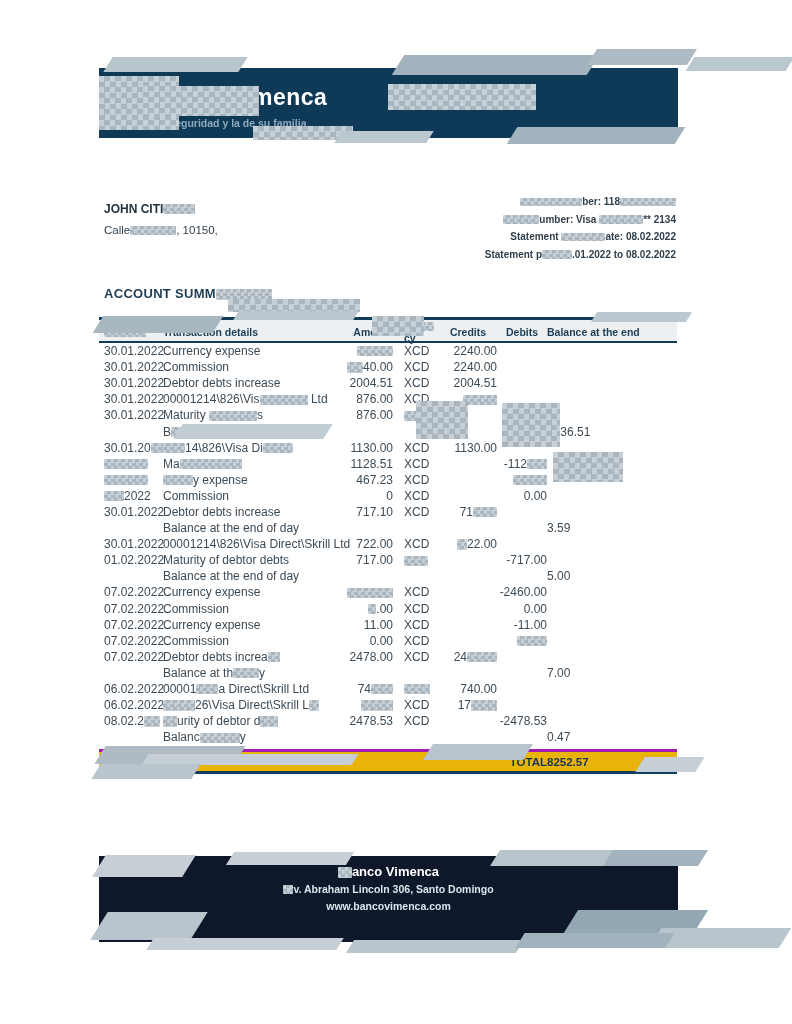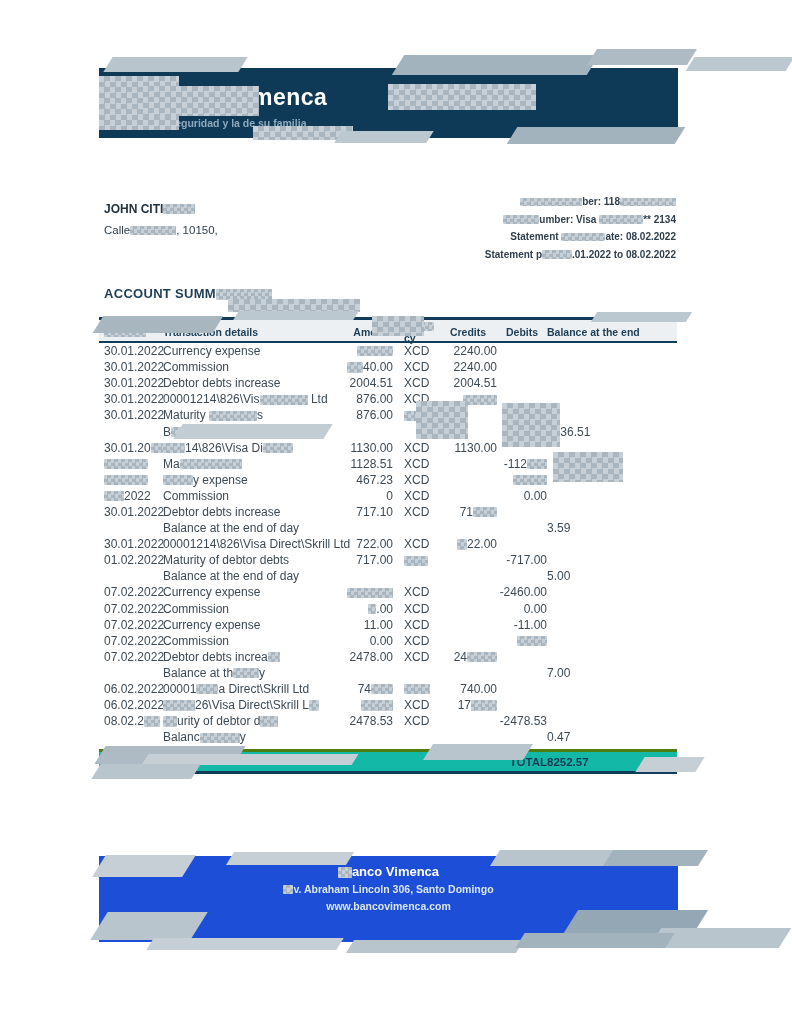--- a/index.html
+++ b/index.html
@@ -26,24 +26,24 @@
         height:16.1px;align-items:center;font-size:12px;white-space:nowrap;}
   .c-d{padding-left:5px;text-align:left;}
   .c-t{text-align:left;}
   .c-a{text-align:right;}
   .c-c{padding-left:11px;text-align:left;}
   .c-cr{text-align:right;}
   .c-db{text-align:right;}
   .c-b{text-align:left;padding-right:1px;}
   .thead .c-cr,.thead .c-db{text-align:center;}
   .total{display:grid;grid-template-columns:64px 180px 50px 46px 58px 50px 1fr;margin-top:4px;
-         background:#14b8a6;border-top:3px solid #4d7c0f;border-bottom:3px solid #113c5a;
+         background:#eab308;border-top:3px solid #a21caf;border-bottom:3px solid #113c5a;
          height:19px;align-items:center;font-size:11.5px;font-weight:bold;color:#163952;}
   
-  .foot{position:absolute;left:99px;top:856px;width:579px;height:86px;background:#1d4ed8;
+  .foot{position:absolute;left:99px;top:856px;width:579px;height:86px;background:#0f172a;
         text-align:center;color:#ffffff;}
   .foot .f1{margin-top:7px;font-size:13px;font-weight:bold;line-height:18px;}
   .foot .f2,.foot .f3,.foot .f4{font-size:10.5px;font-weight:bold;line-height:17px;color:#dbe6ed;}
   
   .redact{display:inline-block;height:0.85em;vertical-align:middle;margin-bottom:1px;border-radius:1px;
           background-color:#c7d0d6;
           background-image:conic-gradient(#a9b6c0 25%,transparent 25% 50%,#a9b6c0 50% 75%,transparent 75%);
           background-size:7px 7px;}
   .art{position:absolute;}
   .art.s{transform:skewX(-32deg);}

